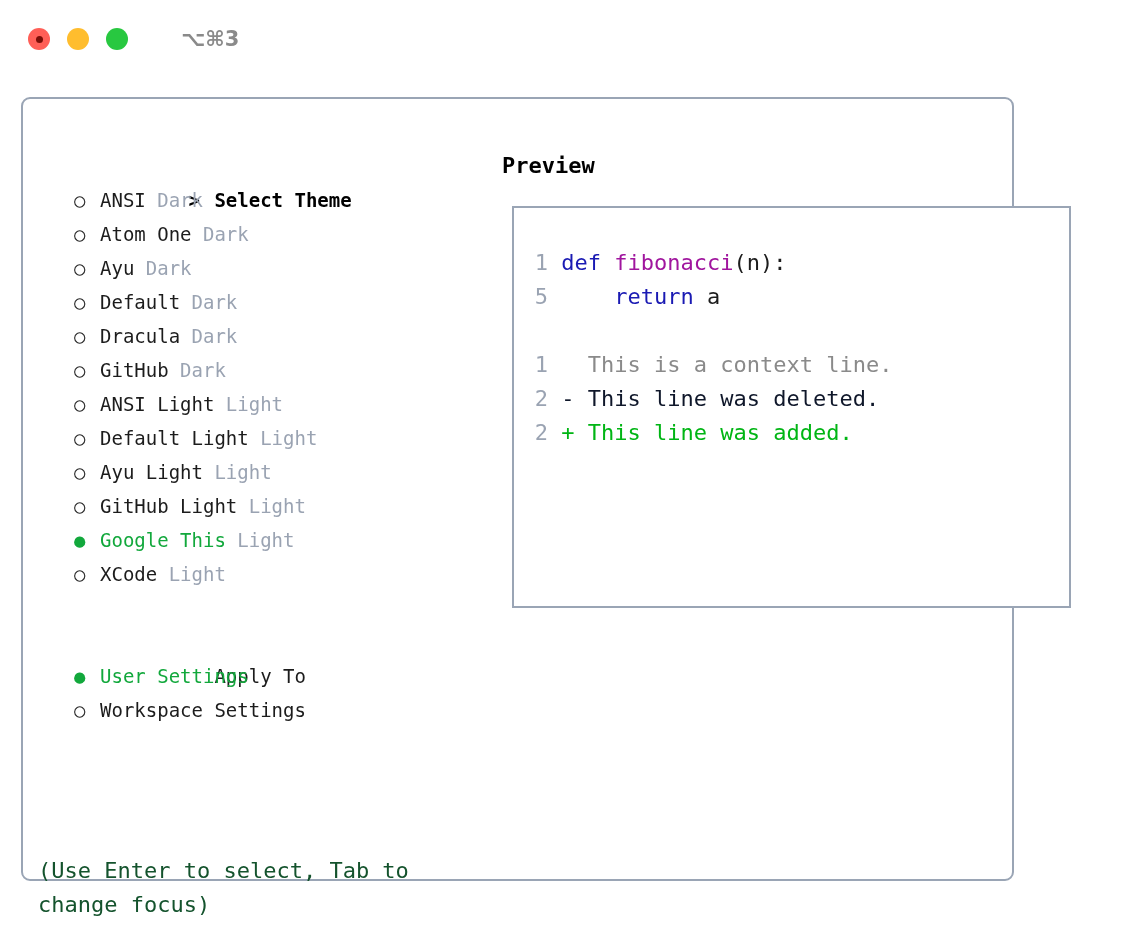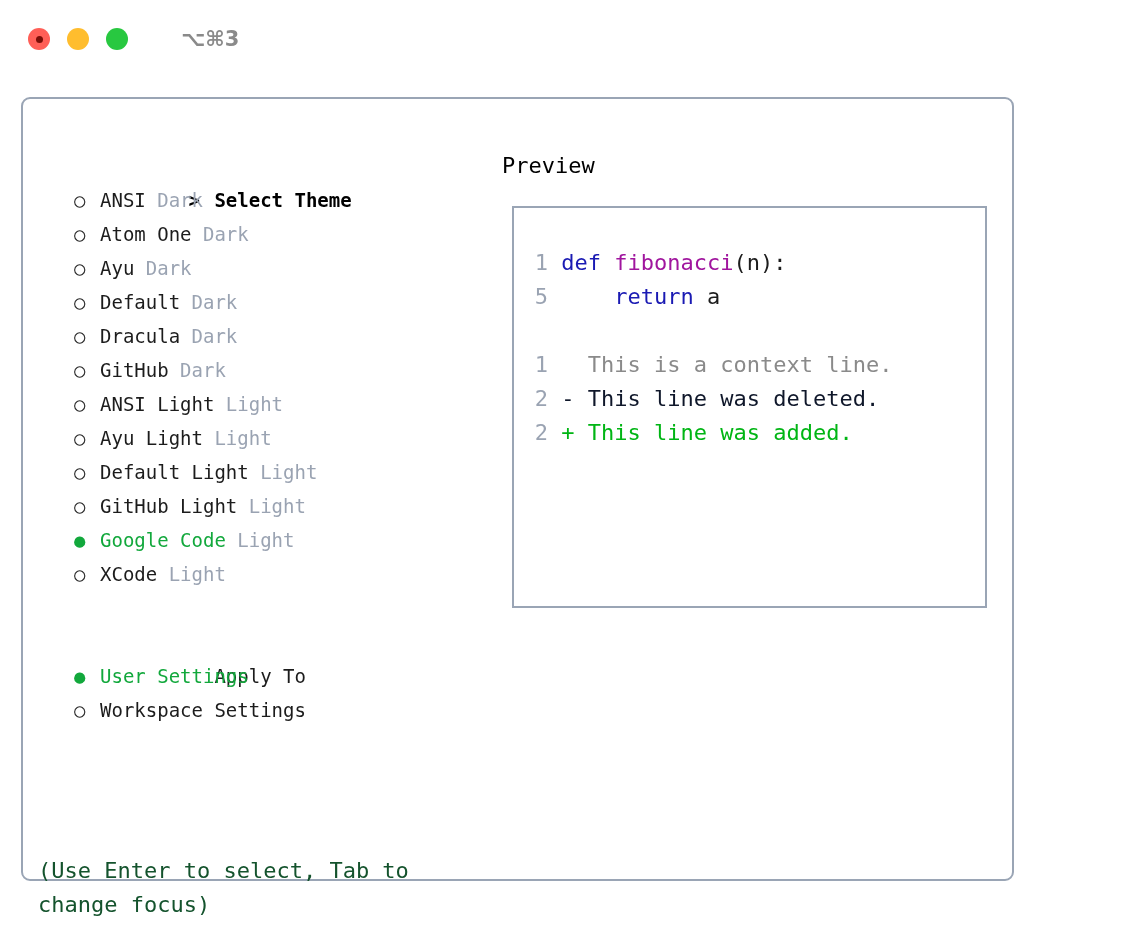--- a/index.html
+++ b/index.html
@@ -137,29 +137,29 @@
 
   
   #preview-column {
     position: absolute;
     left: 479px;
     top: 50px;
     width: 500px;
   }
   #preview-heading {
     font-size: 22px;
-    font-weight: normal;
+    font-weight: bold;
     color: #000000;
     line-height: 34px;
   }
   #preview-box {
     position: absolute;
     left: 10px;
     top: 57px;
-    width: 475px;
+    width: 559px;
     height: 402px;
     border: 2px solid #9aa5b5;
     box-sizing: border-box;
     background: #ffffff;
     padding: 38px 0 0 6px;
   }
 
   .code-line {
     font-size: 22px;
     line-height: 34px;
@@ -209,24 +209,24 @@
         </div>
 
         <div id="theme-list">
             <div class="row"><span class="marker bullet-empty">○</span><span class="label-name">ANSI </span><span class="label-kind">Dark</span></div>
             <div class="row"><span class="marker bullet-empty">○</span><span class="label-name">Atom One </span><span class="label-kind">Dark</span></div>
             <div class="row"><span class="marker bullet-empty">○</span><span class="label-name">Ayu </span><span class="label-kind">Dark</span></div>
             <div class="row"><span class="marker bullet-empty">○</span><span class="label-name">Default </span><span class="label-kind">Dark</span></div>
             <div class="row"><span class="marker bullet-empty">○</span><span class="label-name">Dracula </span><span class="label-kind">Dark</span></div>
             <div class="row"><span class="marker bullet-empty">○</span><span class="label-name">GitHub </span><span class="label-kind">Dark</span></div>
             <div class="row"><span class="marker bullet-empty">○</span><span class="label-name">ANSI Light </span><span class="label-kind">Light</span></div>
+            <div class="row"><span class="marker bullet-empty">○</span><span class="label-name">Default Light </span><span class="label-kind">Light</span></div>
             <div class="row"><span class="marker bullet-empty">○</span><span class="label-name">Ayu Light </span><span class="label-kind">Light</span></div>
-            <div class="row"><span class="marker bullet-empty">○</span><span class="label-name">Default Light </span><span class="label-kind">Light</span></div>
             <div class="row"><span class="marker bullet-empty">○</span><span class="label-name">GitHub Light </span><span class="label-kind">Light</span></div>
-            <div class="row"><span class="marker bullet-filled">●</span><span class="label-name selected">Google Code </span><span class="label-kind">Light</span></div>
+            <div class="row"><span class="marker bullet-filled">●</span><span class="label-name selected">Google This </span><span class="label-kind">Light</span></div>
             <div class="row"><span class="marker bullet-empty">○</span><span class="label-name">XCode </span><span class="label-kind">Light</span></div>
           </div>
 
         <div class="spacer-row"></div>
 
         <div class="row" id="apply-heading">
           <span>Apply To</span>
         </div>
 
         <div id="apply-list">

